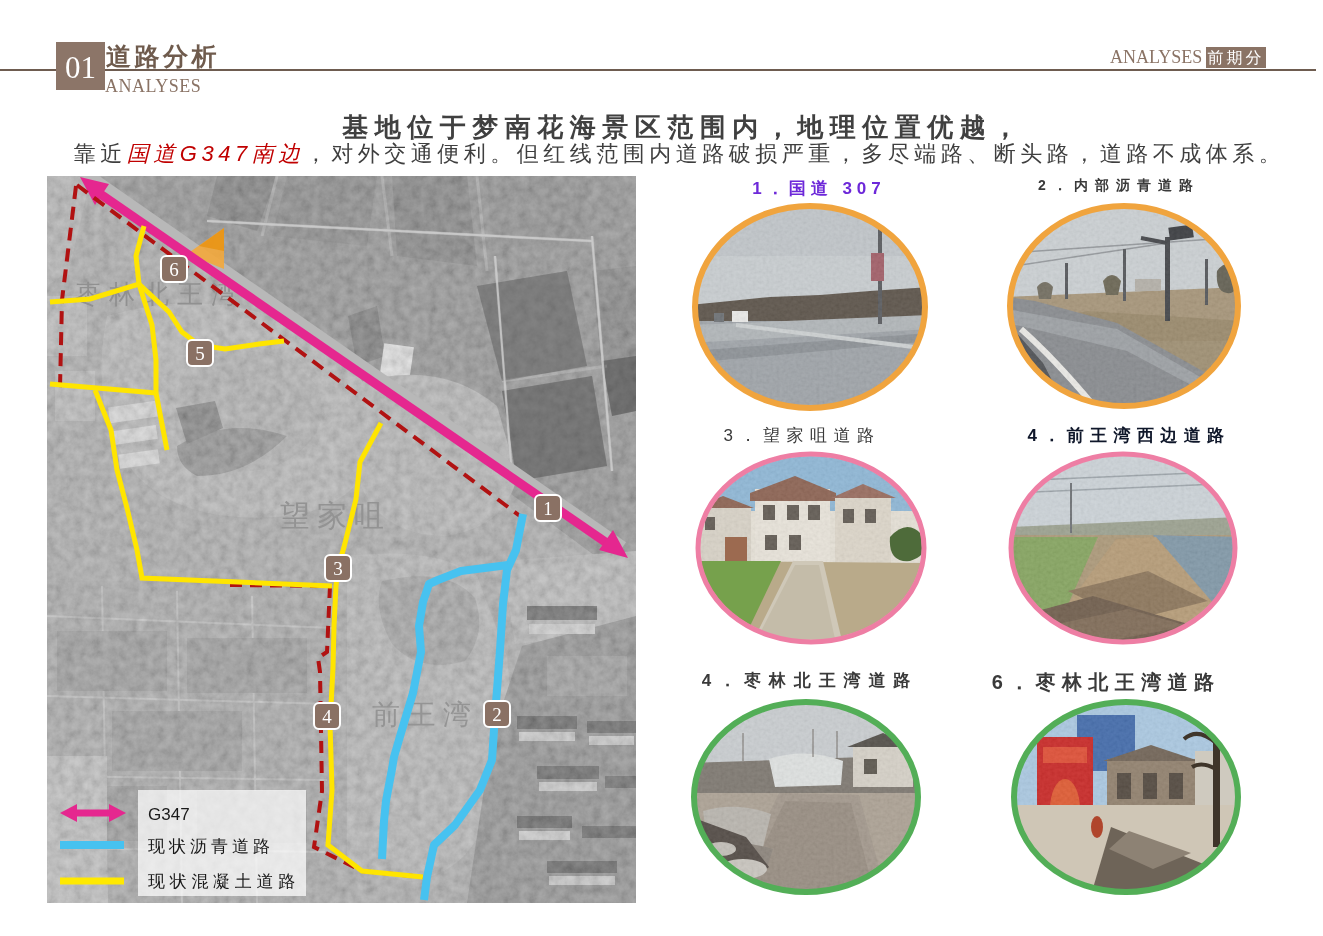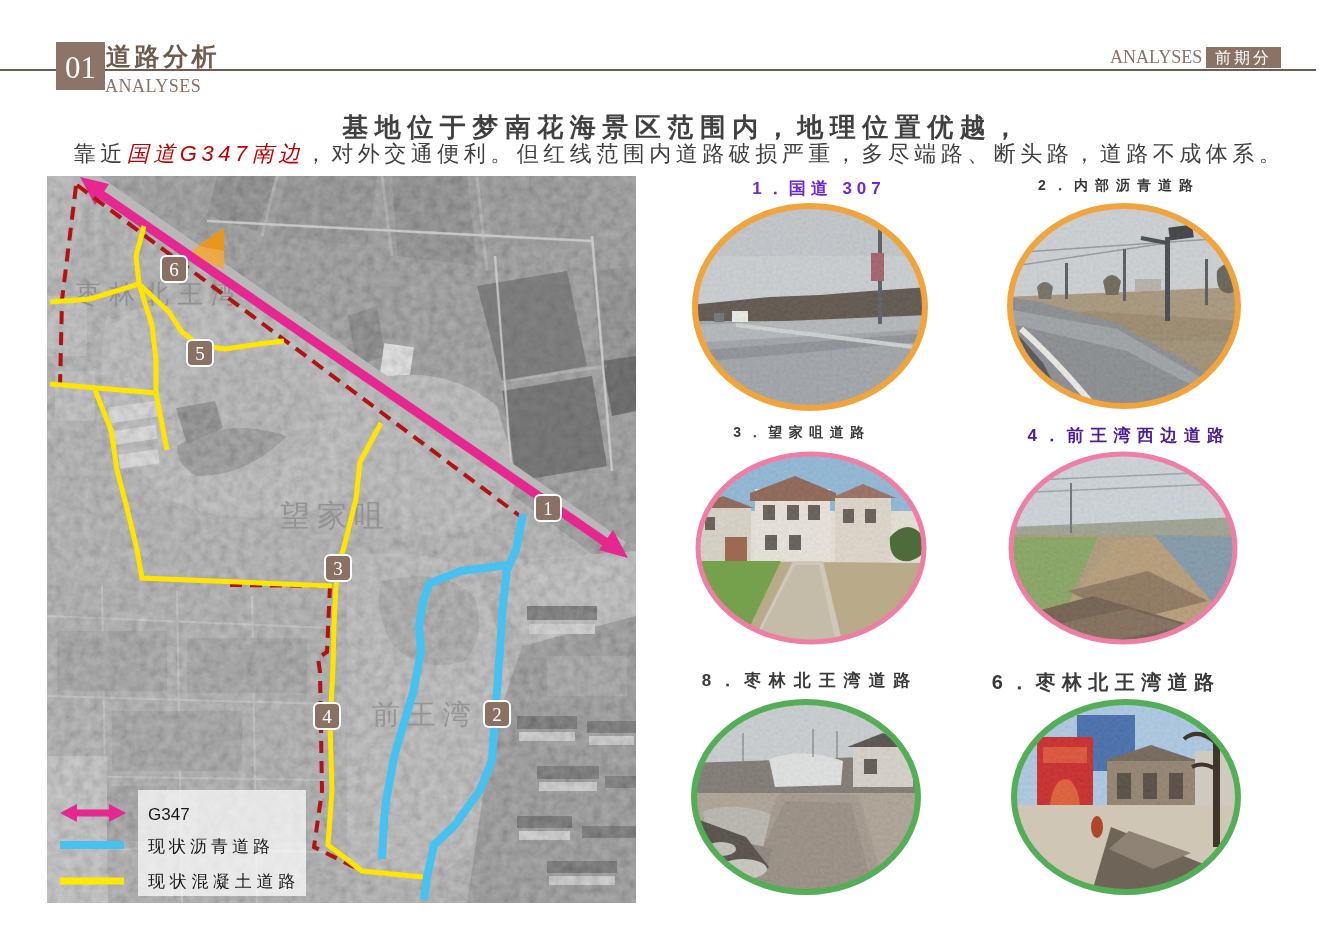--- a/index.html
+++ b/index.html
@@ -13,21 +13,21 @@
 <div class="abs" style="left:0;top:69px;width:1316px;height:2px;background:#6e5c50;"></div>
 
 <div class="abs" style="left:56px;top:42px;width:49px;height:48px;background:#8c7568;color:#ffffff;font-family:'Liberation Serif',serif;font-size:31px;text-align:center;line-height:52px;">01</div>
 
 <div class="abs" style="left:106px;top:40px;font-size:25px;font-weight:bold;color:#6f5b4d;letter-spacing:3.5px;">道路分析</div>
 
 <div class="abs" style="left:105px;top:76px;font-family:'Liberation Serif',serif;font-size:18px;color:#8a7365;letter-spacing:0.5px;">ANALYSES</div>
 
 <div class="abs" style="left:1110px;top:47px;font-family:'Liberation Serif',serif;font-size:18px;color:#8a7365;">ANALYSES</div>
 
-<div class="abs" style="left:1206px;top:47px;width:75px;height:21px;background:#8a7365;color:#fff;font-size:16px;line-height:21px;text-align:center;letter-spacing:3px;">前期分析</div>
+<div class="abs" style="left:1206px;top:47px;width:60px;height:21px;background:#8a7365;color:#fff;font-size:16px;line-height:21px;text-align:center;letter-spacing:3px;">前期分析</div>
 
 <div class="abs" style="left:0px;top:110px;width:1367px;text-align:center;font-size:26px;font-weight:bold;color:#404040;letter-spacing:6.5px;">基地位于梦南花海景区范围内，地理位置优越，</div>
 
 <div class="abs" style="left:0px;top:139px;width:1359px;text-align:center;font-size:22px;color:#3f3f3f;letter-spacing:4.5px;">靠近<span style="color:#c00000;font-style:italic;">国道G347南边</span>，对外交通便利。但红线范围内道路破损严重，多尽端路、断头路，道路不成体系。</div>
 
 <div class="abs" id="mapbox" style="left:47px;top:176px;width:589px;height:727px;">
 <svg width="589" height="727" viewBox="0 0 589 727" xmlns="http://www.w3.org/2000/svg">
 <defs>
   <filter id="noise" x="0" y="0" width="100%" height="100%">
     <feTurbulence type="fractalNoise" baseFrequency="0.11" numOctaves="4" seed="7"></feTurbulence>
@@ -310,21 +310,21 @@
   <path d="M30,86 q8,-10 16,0 l-2,12 l-12,0 Z" fill="#6f6a5c"></path>
   <path d="M96,80 q9,-12 18,0 l-3,14 l-12,0 Z" fill="#67624f"></path>
   <path d="M210,70 q10,-14 22,-2 q6,16 -8,24 q-16,2 -14,-22" fill="#5f5c4e"></path>
   <rect x="128" y="78" width="26" height="12" fill="#b3afa7"></rect>
   <rect x="0" y="0" width="235" height="211" filter="url(#grain)"></rect>
 </g>
 <ellipse cx="117" cy="105" rx="114" ry="100" fill="none" stroke="#f0a43e" stroke-width="6"></ellipse>
 </svg>
 </div>
 
-<div class="abs" style="left:682px;top:424px;width:240px;text-align:center;font-size:14px;font-weight:bold;color:#3a3a3a;letter-spacing:6.5px;">3．望家咀道路</div>
+<div class="abs" style="left:682px;top:424px;width:240px;text-align:center;font-size:17px;font-weight:normal;color:#3a3a3a;letter-spacing:6.5px;">3．望家咀道路</div>
 
 <div class="abs" style="left:695px;top:451px;">
 <svg width="233" height="194" xmlns="http://www.w3.org/2000/svg">
 <defs>
         <clipPath id="c3">
           <ellipse cx="116" cy="97" rx="111" ry="92"></ellipse>
         </clipPath>
       </defs>
 <g clip-path="url(#c3)">
   <rect x="0" y="0" width="233" height="72" fill="#8cb6d6"></rect>
@@ -350,21 +350,21 @@
   <path d="M195,86 q18,-20 34,0 q6,18 -14,24 q-22,2 -20,-24" fill="#4e6b3a"></path>
   <path d="M0,110 L233,112 L233,194 L0,194 Z" fill="#b9aa8a"></path>
   <path d="M0,110 L86,110 L46,194 L0,194 Z" fill="#76a14c"></path>
   <path d="M56,194 L98,110 L128,110 L148,194 Z" fill="#cfc8b8"></path>
   <path d="M62,188 L100,114 L124,114 L140,188 Z" fill="#c4bca9"></path>
 </g>
 <ellipse cx="116" cy="97" rx="113" ry="94" fill="none" stroke="#ee7ea4" stroke-width="5"></ellipse>
 </svg>
 </div>
 
-<div class="abs" style="left:1009px;top:424px;width:240px;text-align:center;font-size:17px;font-weight:bold;color:#4c1d95;letter-spacing:6.4px;">4．前王湾西边道路</div>
+<div class="abs" style="left:1009px;top:424px;width:240px;text-align:center;font-size:17px;font-weight:bold;color:#0f172a;letter-spacing:6.4px;">4．前王湾西边道路</div>
 
 <div class="abs" style="left:1008px;top:451px;">
 <svg width="231" height="194" xmlns="http://www.w3.org/2000/svg">
 <defs>
         <clipPath id="c4">
           <ellipse cx="115" cy="97" rx="110" ry="92"></ellipse>
         </clipPath>
       </defs>
 <g clip-path="url(#c4)">
   <rect x="0" y="0" width="231" height="86" fill="#ccd3d8"></rect>
@@ -378,21 +378,21 @@
   <path d="M40,175 L120,158 L180,175 L100,190 Z" fill="#7d6853"></path>
   <line x1="0" y1="30" x2="231" y2="20" stroke="#9aa2a8" stroke-width="1.5"></line>
   <line x1="0" y1="42" x2="231" y2="32" stroke="#9aa2a8" stroke-width="1.5"></line>
   <rect x="62" y="32" width="2" height="50" fill="#6a6e72"></rect>
   <rect x="0" y="0" width="231" height="194" filter="url(#grain)"></rect>
 </g>
 <ellipse cx="115" cy="97" rx="112" ry="94" fill="none" stroke="#ee7ea4" stroke-width="5"></ellipse>
 </svg>
 </div>
 
-<div class="abs" style="left:690px;top:669px;width:240px;text-align:center;font-size:17px;font-weight:bold;color:#3a3a3a;letter-spacing:7.9px;">8．枣林北王湾道路</div>
+<div class="abs" style="left:690px;top:669px;width:240px;text-align:center;font-size:17px;font-weight:bold;color:#3a3a3a;letter-spacing:7.9px;">4．枣林北王湾道路</div>
 
 <div class="abs" style="left:691px;top:699px;">
 <svg width="230" height="196" xmlns="http://www.w3.org/2000/svg">
 <defs>
         <clipPath id="c5">
           <ellipse cx="115" cy="98" rx="110" ry="93"></ellipse>
         </clipPath>
       </defs>
 <g clip-path="url(#c5)">
   <rect x="0" y="0" width="230" height="92" fill="#c9cdd0"></rect>

